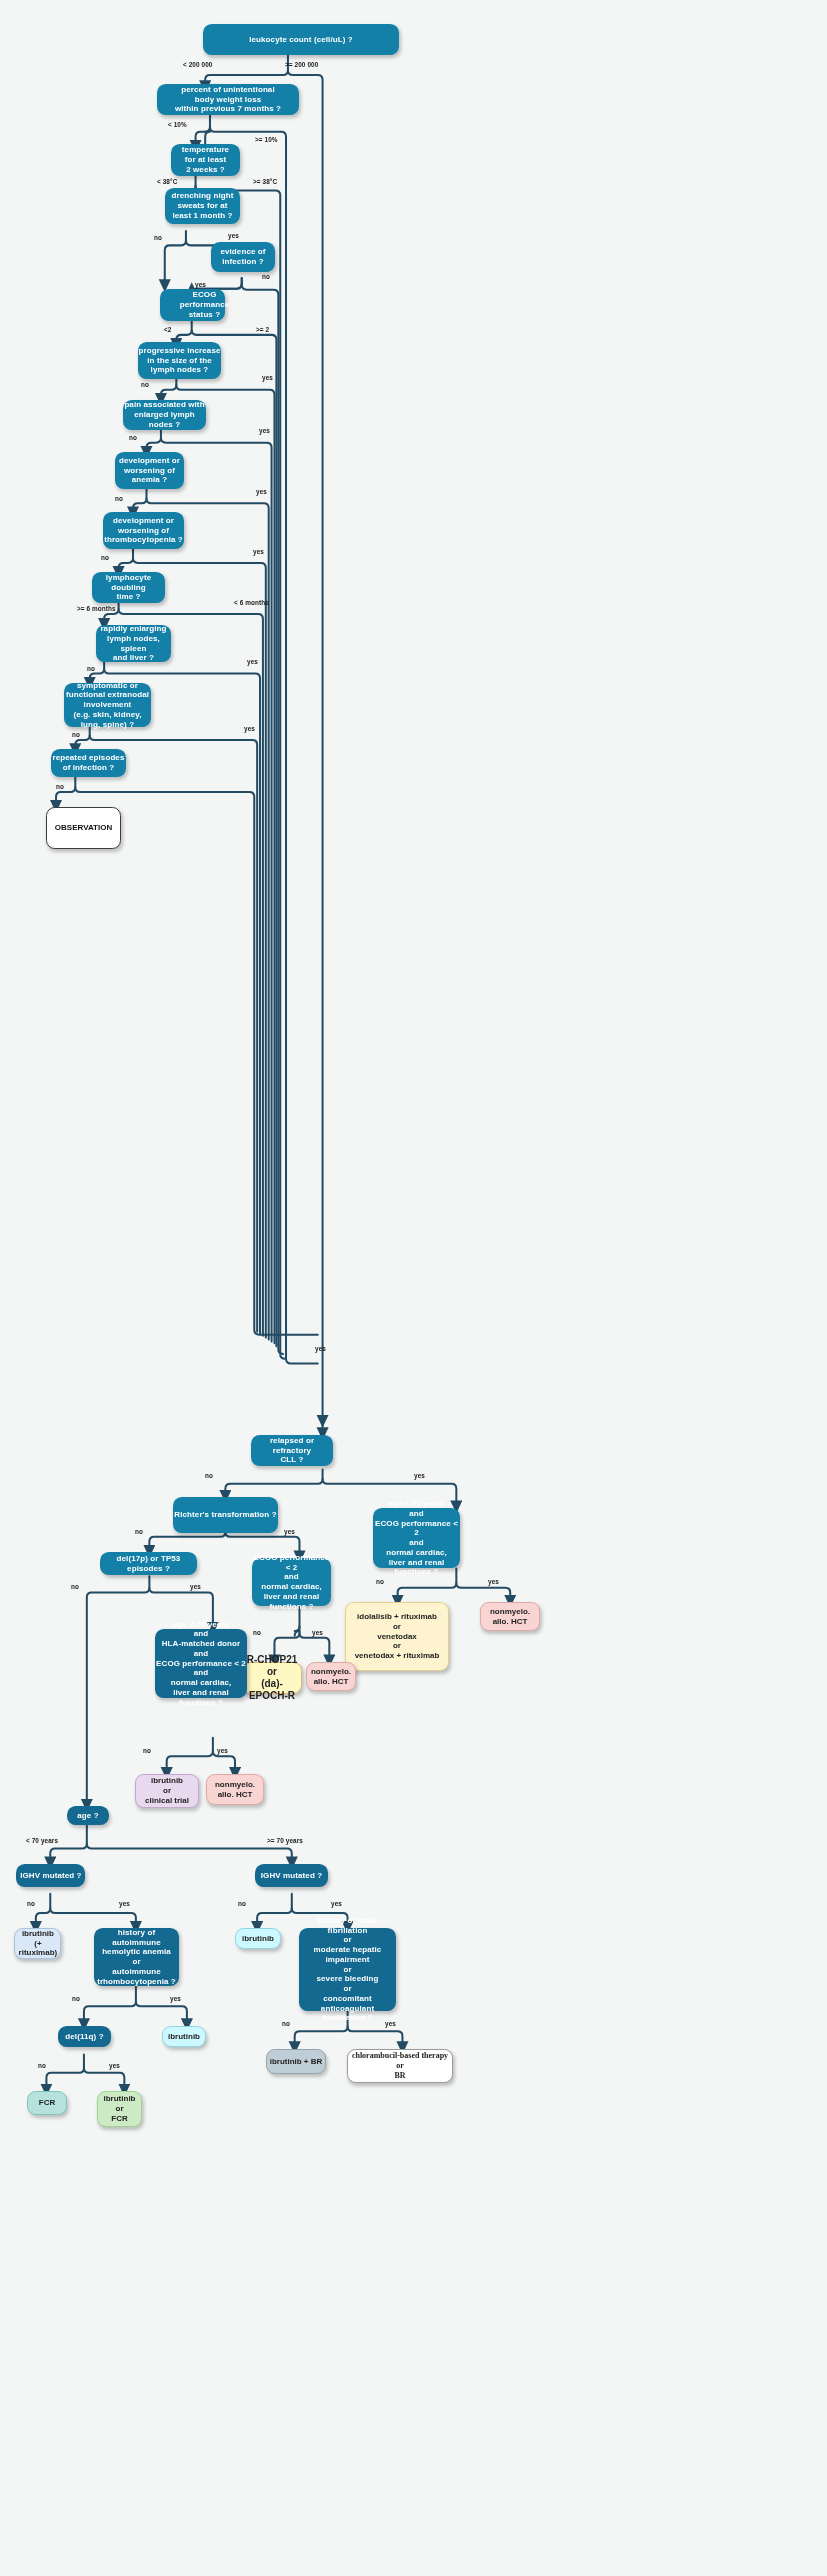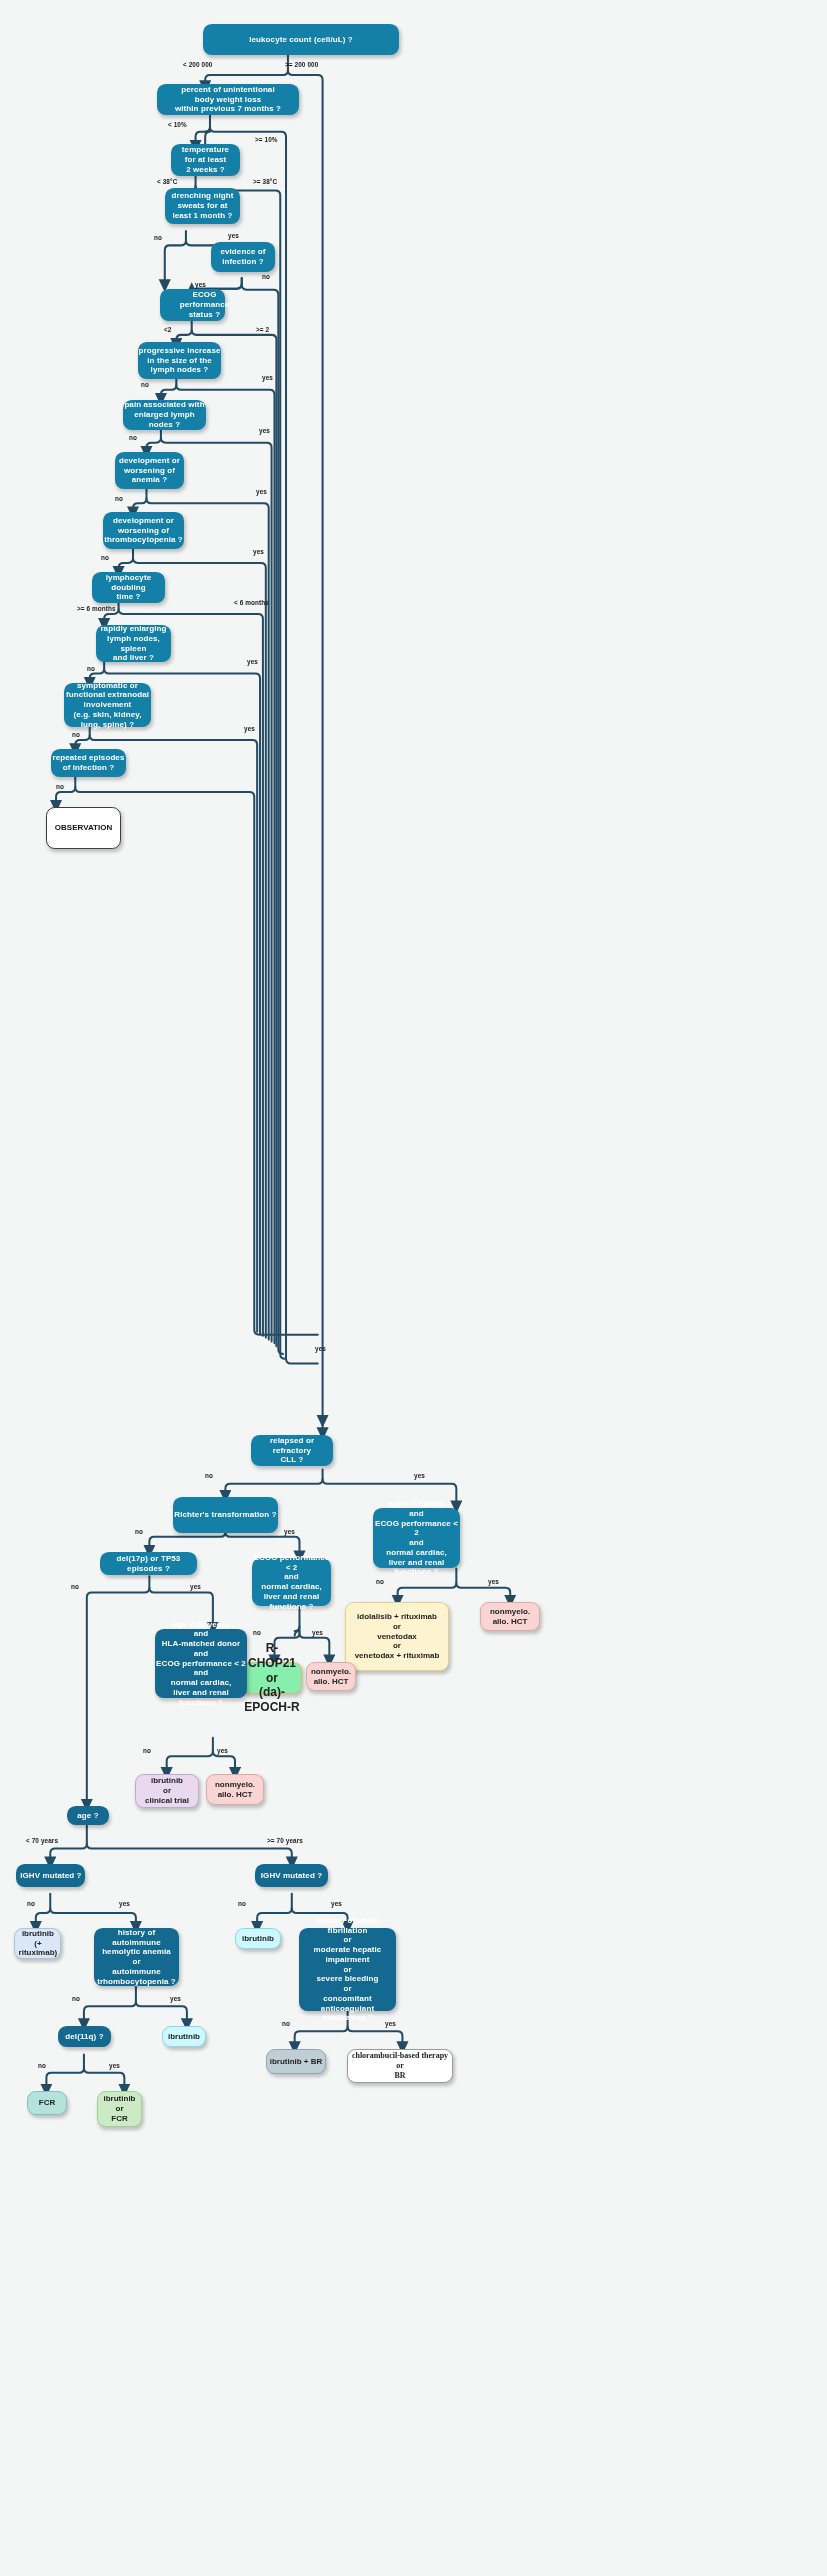--- a/index.html
+++ b/index.html
@@ -32,21 +32,21 @@
   }
   .q.dark{background:#13698f;}
   .term{
     background:#ffffff;
     color:#111111;
     border:1.3px solid #3d3d3d;
     font-size:8px;
   }
   .t-cream{background:#fdf3cf;border:1.3px solid #e3d08a;color:#222;font-size:8px;}
   .t-pink{background:#f8d4d2;border:1.3px solid #e0a9a6;color:#222;font-size:8px;}
-  .t-orange{background:#86efac;border:1.3px solid #e0b472;color:#222;font-size:12px;}
+  .t-orange{background:#fef9c3;border:1.3px solid #e0b472;color:#222;font-size:10px;}
   .t-purple{background:#e8d9ee;border:1.3px solid #c3a9cf;color:#222;font-size:8px;}
   .t-lblue{background:#d9e7f7;border:1.3px solid #a9c2e0;color:#222;font-size:8px;}
   .t-cyan{background:#ccf9ff;border:1.3px solid #8fd6e2;color:#222;font-size:8px;}
   .t-teal{background:#b5e2dc;border:1.3px solid #7fc4bc;color:#222;font-size:8px;}
   .t-green{background:#ccebc5;border:1.3px solid #9fd294;color:#222;font-size:8px;}
   .t-grayblue{background:#bfcdd6;border:1.3px solid #92a4b0;color:#222;font-size:8px;}
   .t-white{background:#ffffff;border:1.3px solid #9a9a9a;color:#222;font-size:8px;}
 
   .elabel{
     position:absolute;

